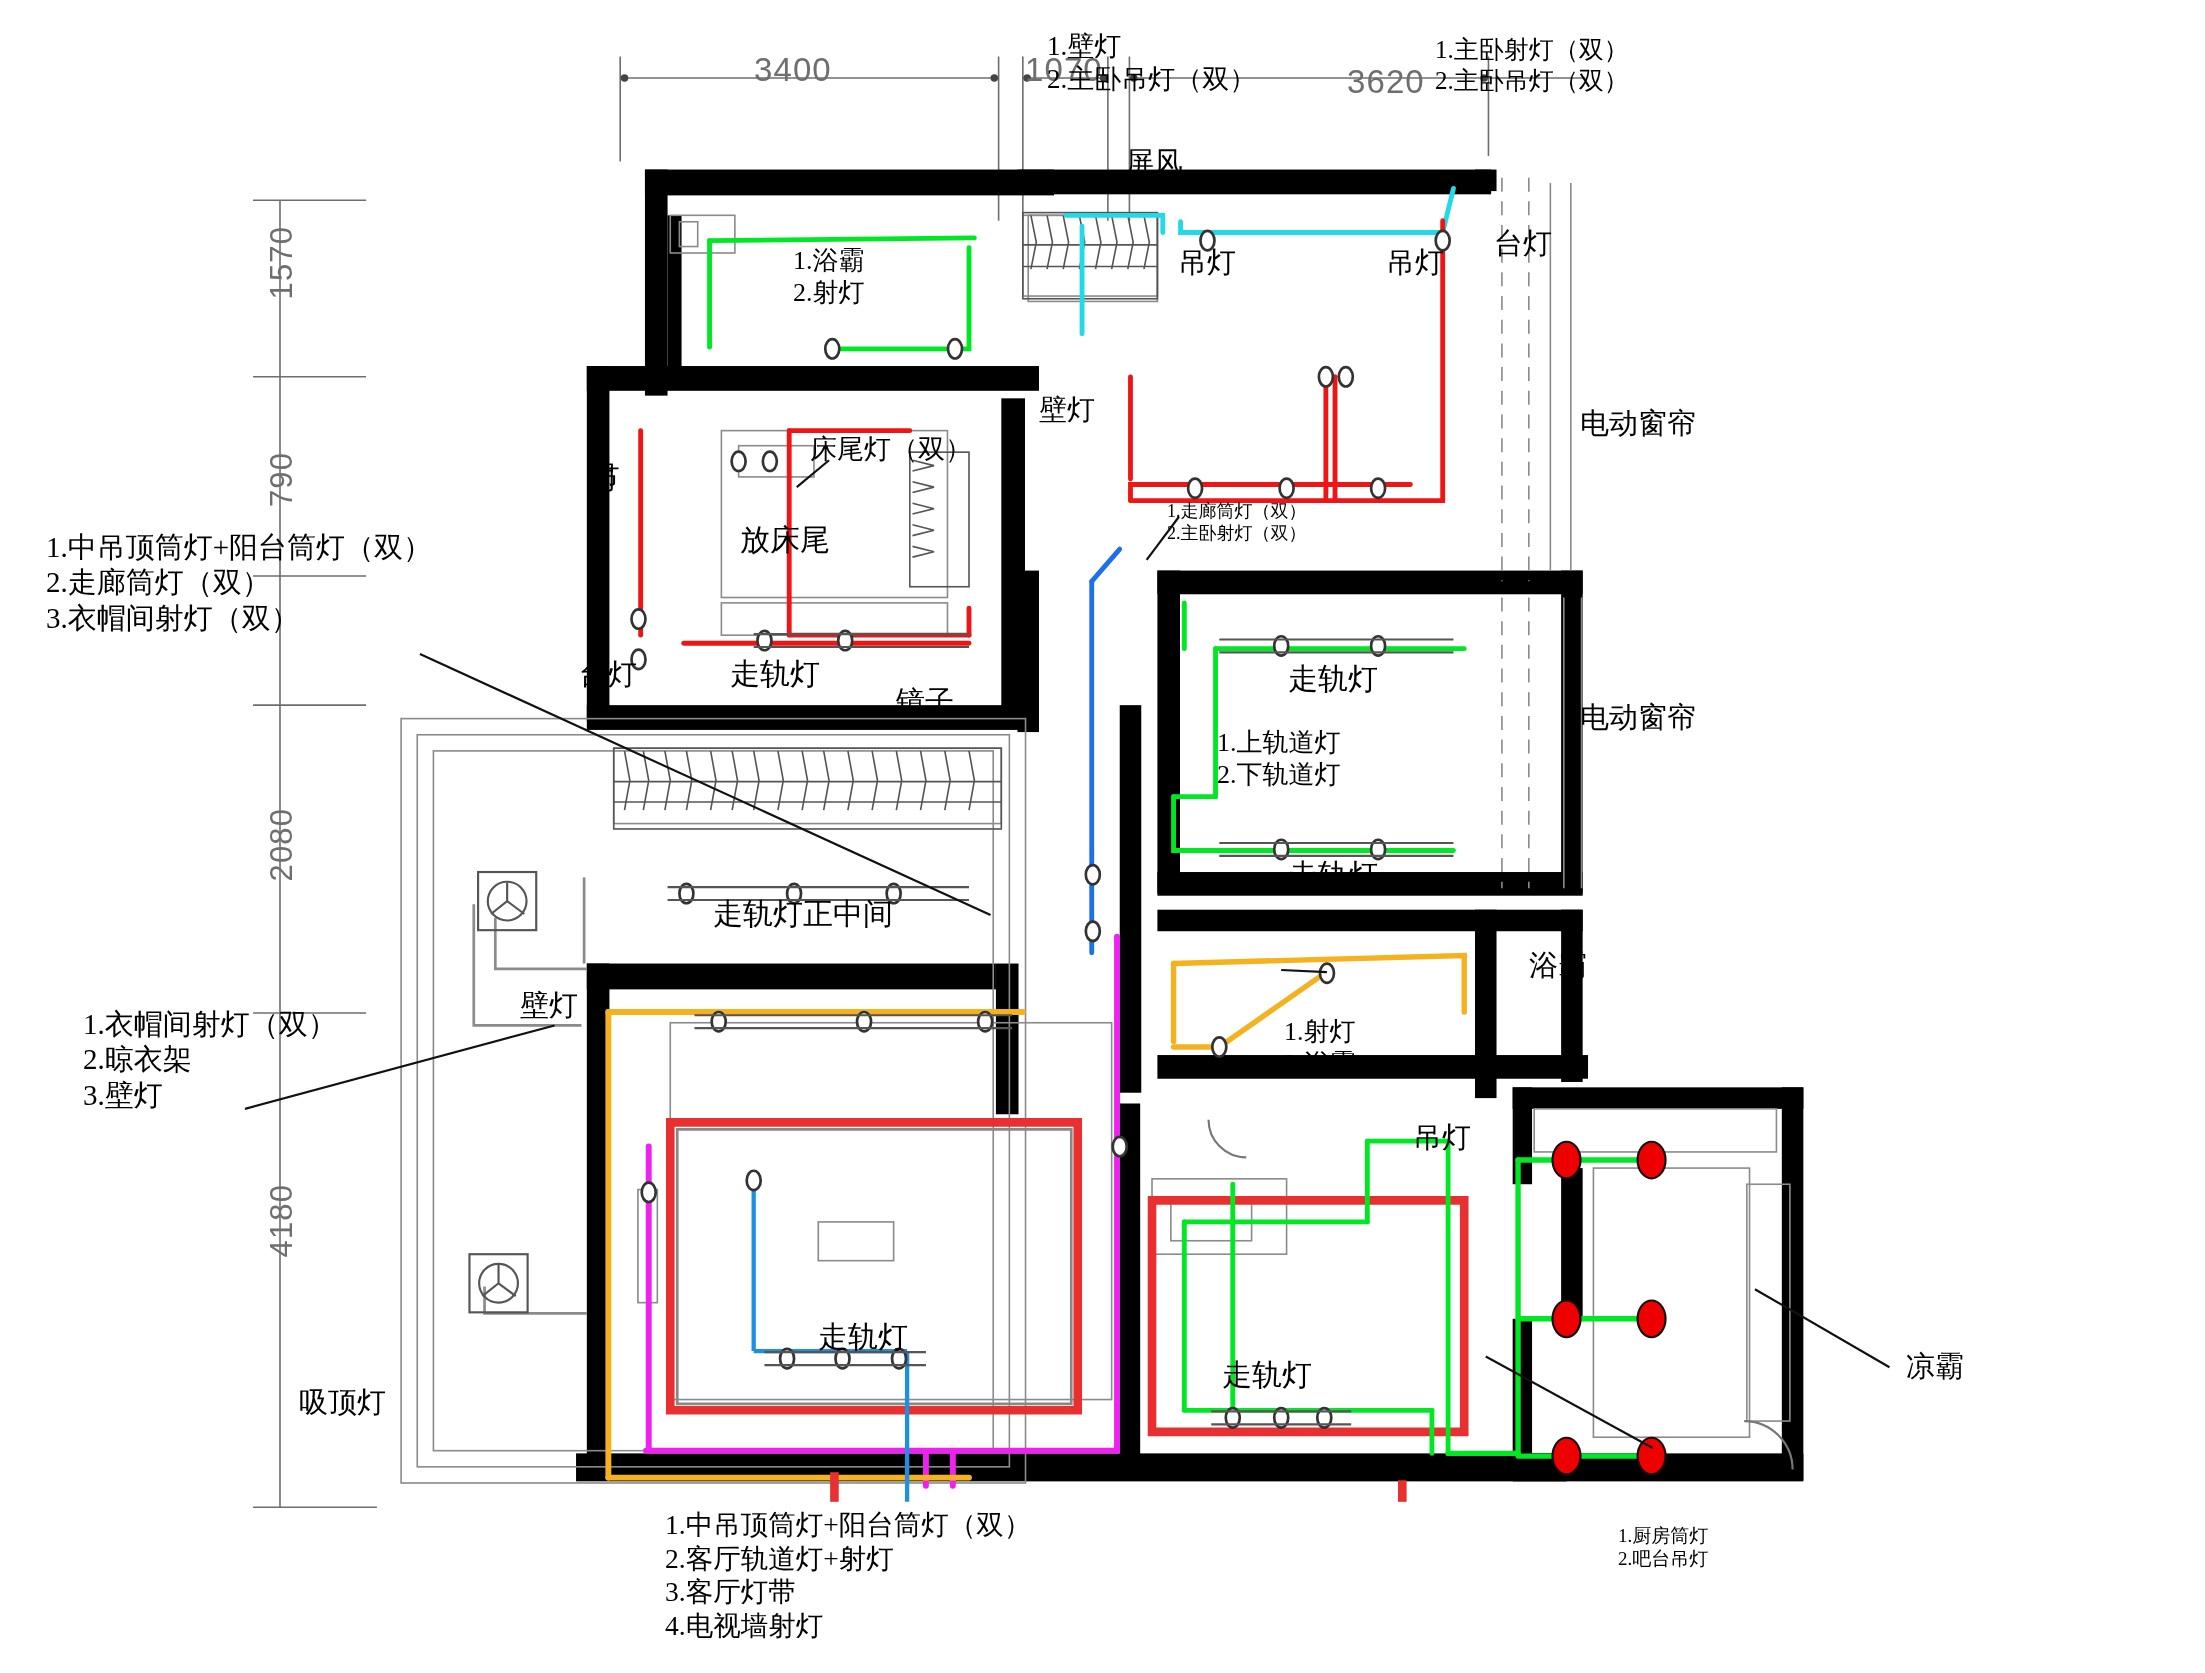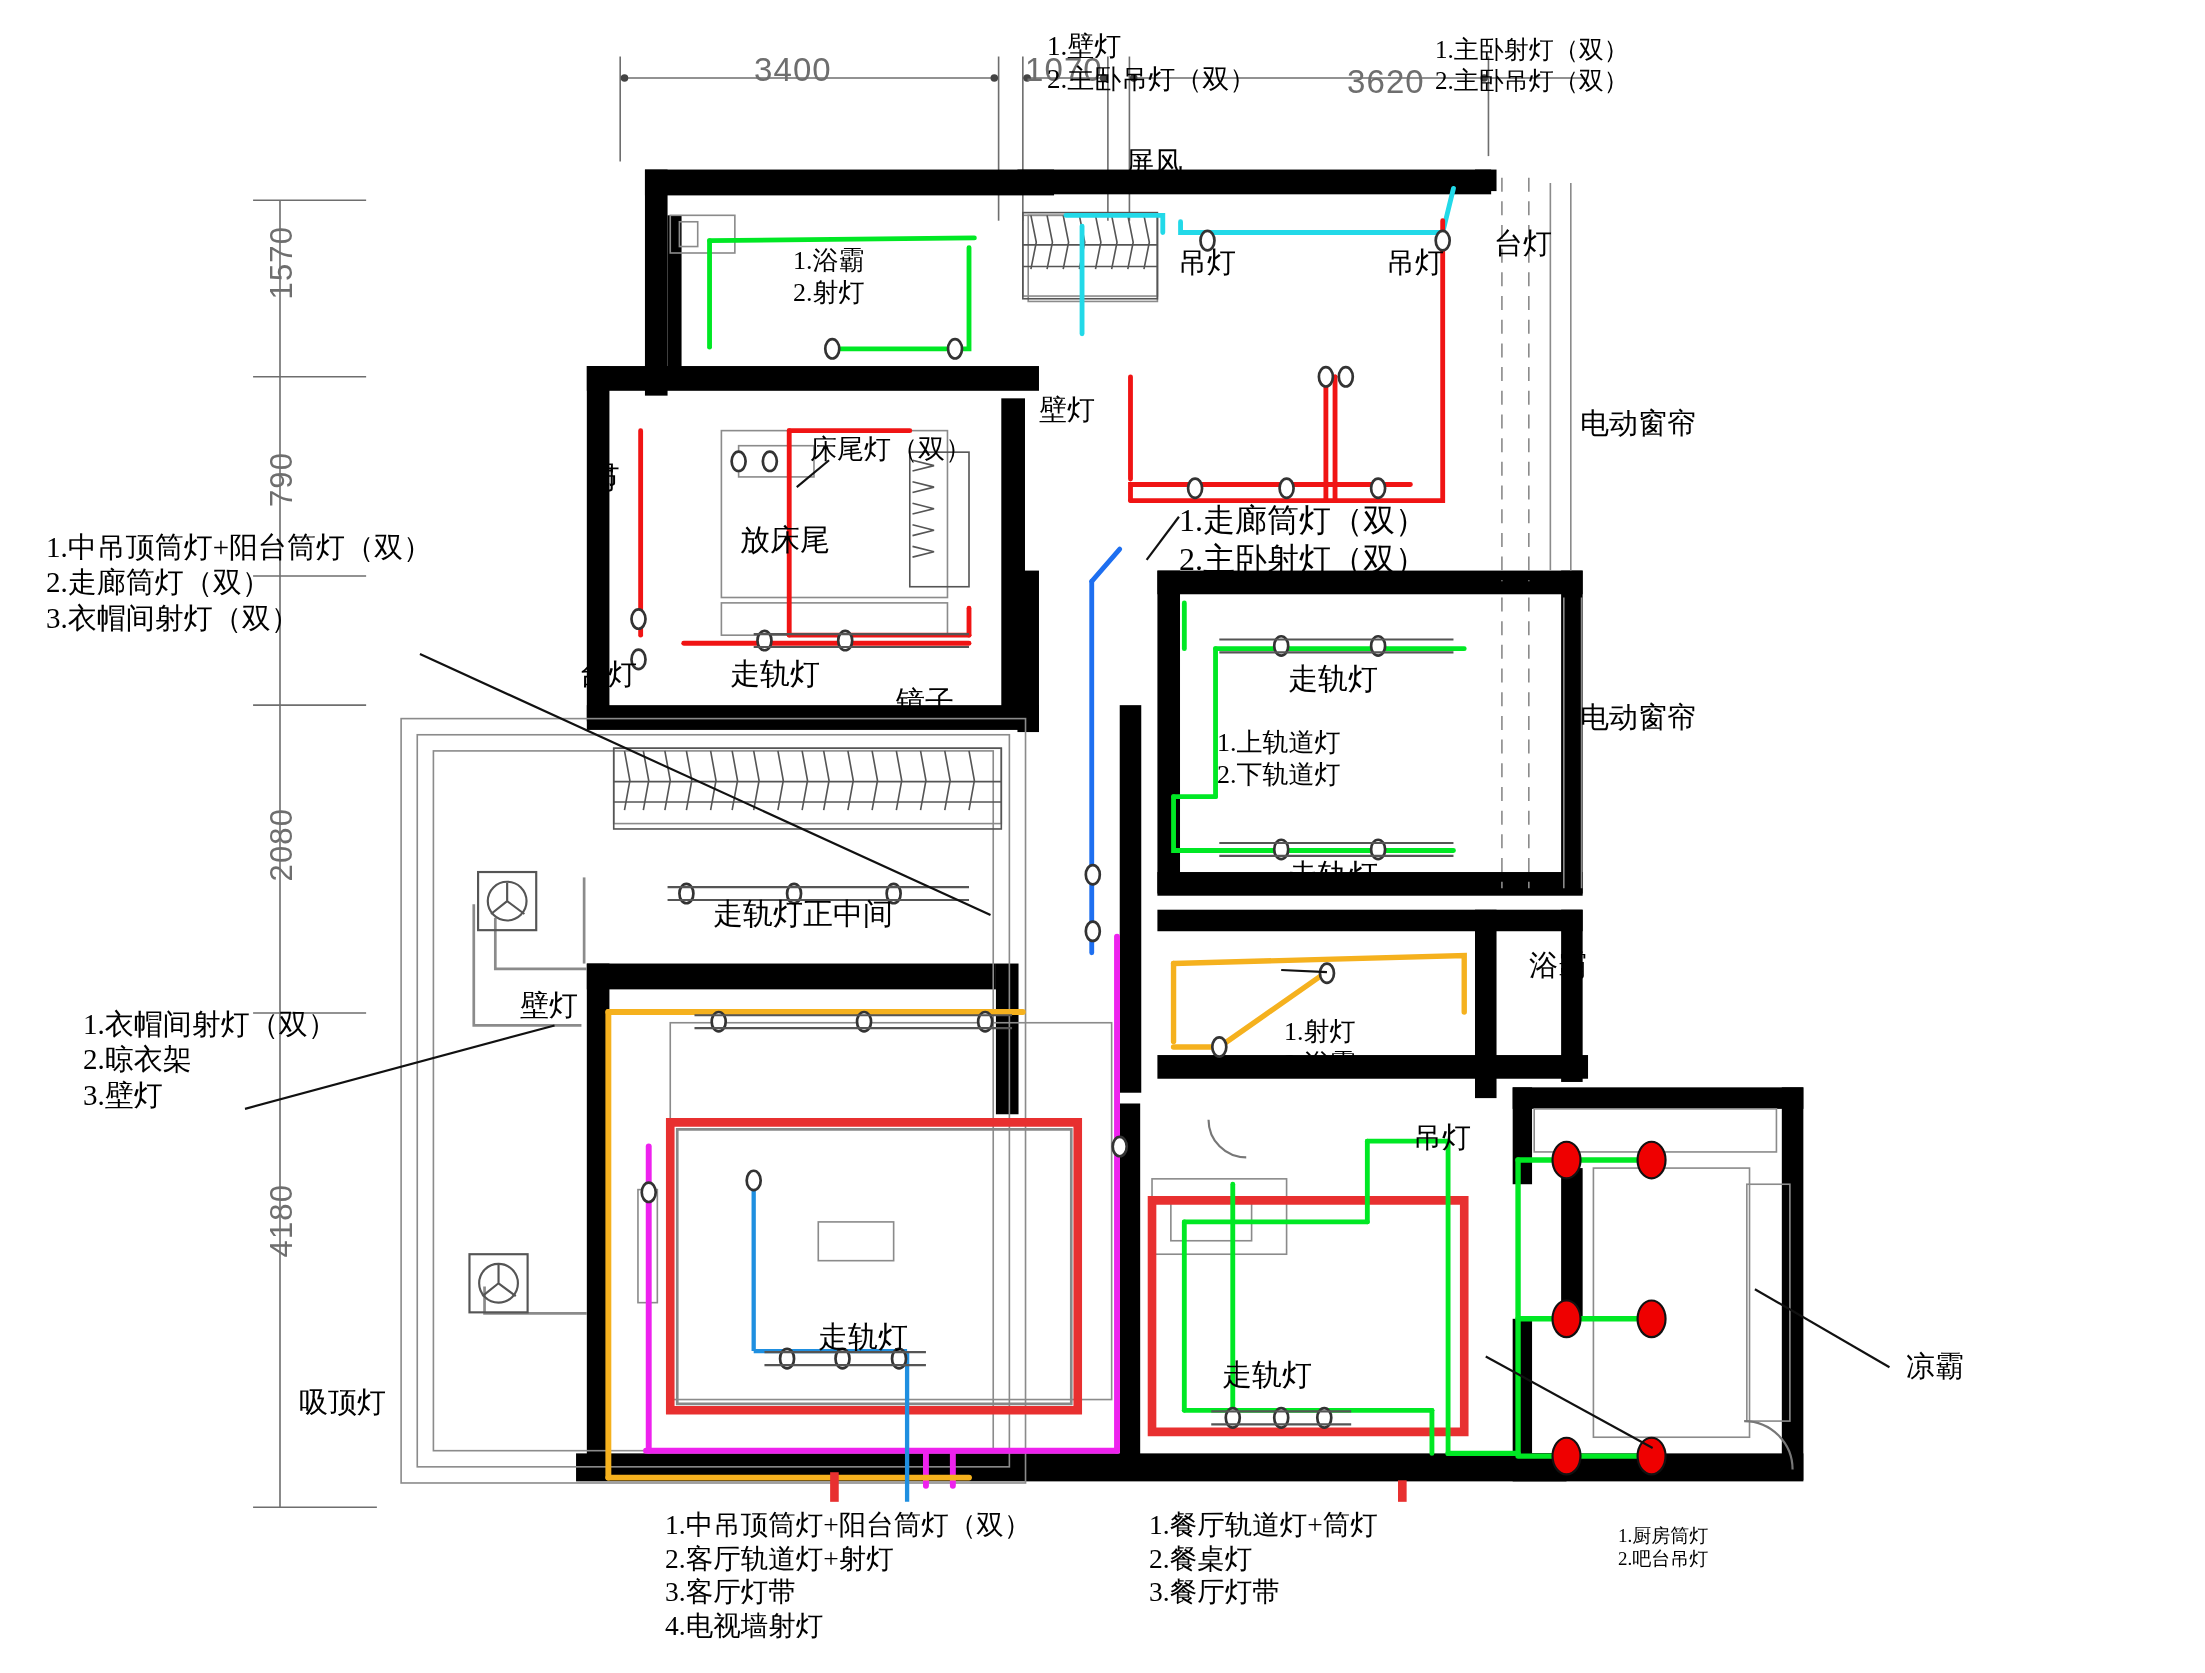--- a/index.html
+++ b/index.html
@@ -386,33 +386,30 @@
   <div class="lbl" style="left:1435px; top:35px; font-size:25px;">1.主卧射灯（双）
 2.主卧吊灯（双）</div>
   <div class="lbl" style="left:46px; top:530px; font-size:29px;">1.中吊顶筒灯+阳台筒灯（双）
 2.走廊筒灯（双）
 3.衣帽间射灯（双）</div>
   <div class="lbl" style="left:83px; top:1007px; font-size:29px;">1.衣帽间射灯（双）
 2.晾衣架
 3.壁灯</div>
   <div class="lbl" style="left:793px; top:245px; font-size:26px;">1.浴霸
 2.射灯</div>
-  <div class="lbl" style="left:1167px; top:501px; font-size:32px;margin-left:12px;">1.走廊筒灯（双）
+  <div class="lbl" style="left:1167px; top:501px; font-size:18px;">1.走廊筒灯（双）
 2.主卧射灯（双）</div>
   <div class="lbl" style="left:1217px; top:727px; font-size:26px;">1.上轨道灯
 2.下轨道灯</div>
   <div class="lbl" style="left:1284px; top:1016px; font-size:26px;">1.射灯
 2.浴霸</div>
   <div class="lbl" style="left:665px; top:1508px; font-size:27.5px;">1.中吊顶筒灯+阳台筒灯（双）
 2.客厅轨道灯+射灯
 3.客厅灯带
 4.电视墙射灯</div>
-  <div class="lbl" style="left:1149px; top:1508px; font-size:27.5px;">1.餐厅轨道灯+筒灯
-2.餐桌灯
-3.餐厅灯带</div>
   <div class="lbl" style="left:1618px; top:1524px; font-size:19px;">1.厨房筒灯
 2.吧台吊灯</div>
 
   <div class="lbl" style="left:1125px; top:145px; font-size:29px;">屏风</div>
   <div class="lbl" style="left:1178px; top:245px; font-size:29px;">吊灯</div>
   <div class="lbl" style="left:1386px; top:245px; font-size:29px;">吊灯</div>
   <div class="lbl" style="left:1494px; top:226px; font-size:29px;">台灯</div>
   <div class="lbl" style="left:1039px; top:393px; font-size:28px;">壁灯</div>
   <div class="lbl" style="left:1580px; top:406px; font-size:29px;">电动窗帘</div>
   <div class="lbl" style="left:1580px; top:700px; font-size:29px;">电动窗帘</div>

